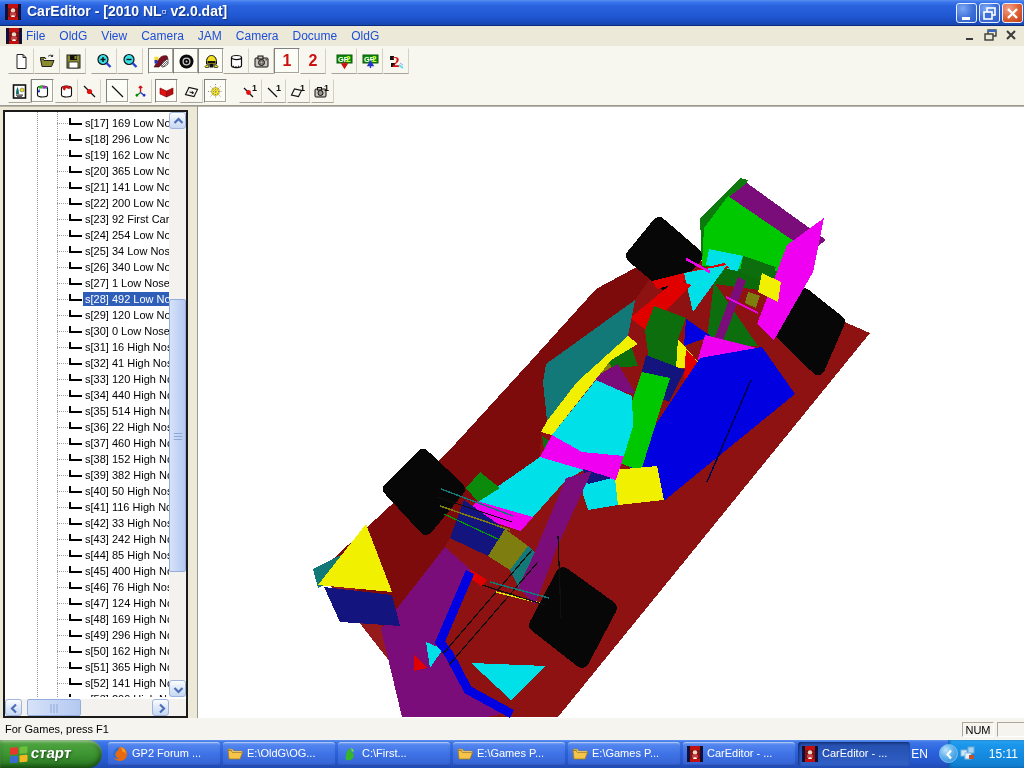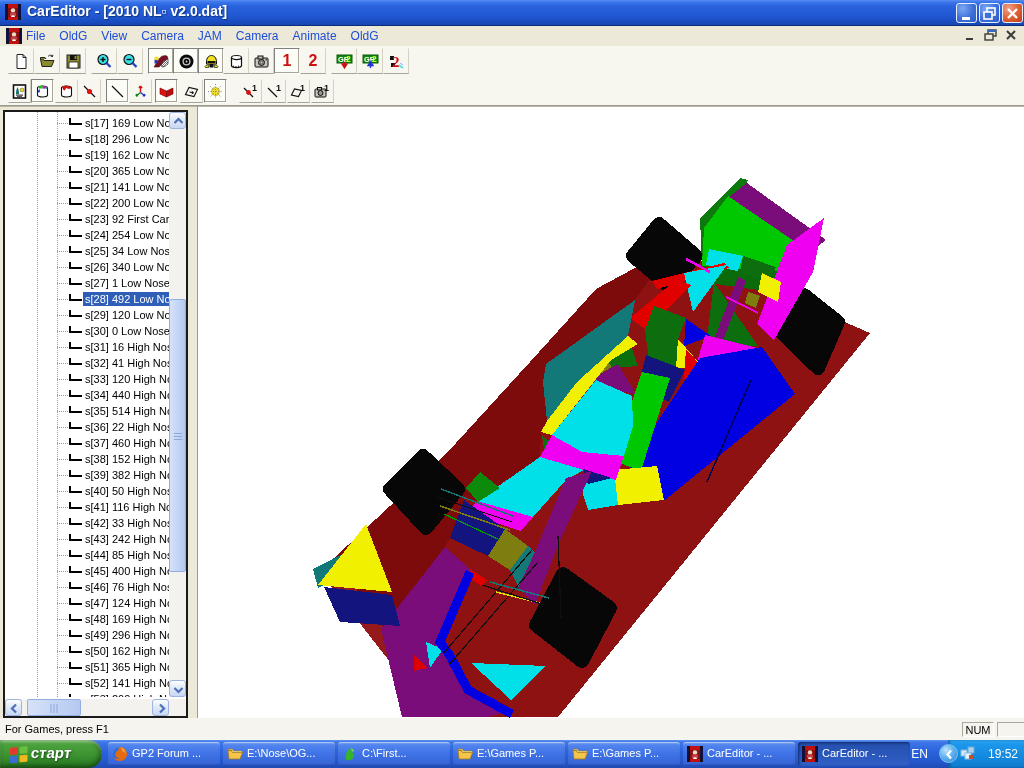--- a/index.html
+++ b/index.html
@@ -148,21 +148,21 @@
         <path d="M6 12 L8 16 L10 12 C9 11 7 11 6 12 Z" fill="#fff"></path>
         <rect x="3" y="13" width="10" height="3" fill="#C01010"></rect>
       </svg></span>
   <div class="menuitems">
       <span class="menuitem">File</span>
       <span class="menuitem">OldG</span>
       <span class="menuitem">View</span>
       <span class="menuitem">Camera</span>
       <span class="menuitem">JAM</span>
       <span class="menuitem">Camera</span>
-      <span class="menuitem">Animate</span>
+      <span class="menuitem">Docume</span>
       <span class="menuitem">OldG</span>
     </div>
   <div class="mdibtns">
     <span class="mdibtn"><svg width="18" height="17">
           <rect x="4" y="11" width="7" height="2" fill="#3A3A3A"></rect>
         </svg></span>
     <span class="mdibtn"><svg width="18" height="17">
           <rect x="6" y="3" width="8" height="6" fill="none" stroke="#3A3A3A" stroke-width="1.4"></rect>
           <rect x="6" y="3" width="8" height="2" fill="#3567C4"></rect>
           <rect x="3" y="7" width="8" height="6" fill="#ECE9D8" stroke="#3A3A3A" stroke-width="1.4"></rect>
@@ -803,21 +803,21 @@
             <path d="M8 1 C12 1 15 4 15 8 C15 12 12 15 8 15 C5 15 2.5 13.5 1.5 11 C3 13 6 13.2 7.5 12 C4.5 12 3 10 3.5 7.5 C4 5 6 4.5 6.5 4.5 C6 3.5 6.5 2 8 1 Z" fill="#E86A10"></path>
             <path d="M8 1 C10 2 10.5 4 10 5.5 C12 5 13.5 6.5 13 8.5 C14.5 6 13 2 8 1 Z" fill="#F4A22A"></path>
           </svg></span>
     <span class="tlabel2">GP2 Forum ...</span>
       </div>
       <div class="taskbtn">
         <span class="ticon"><svg width="16" height="16" viewBox="0 0 16 16">
             <path d="M1 4 L2 13 H13 L15.5 6.5 H5.5 L4.5 4.5 H1 Z" fill="#F4C54A" stroke="#A87818" stroke-width=".8"></path>
             <path d="M1 4 H4.5 L5.5 6.5 H15.5 L15 5 H6.5 L5.5 3 H1.5 Z" fill="#FBE28A" stroke="#A87818" stroke-width=".6"></path>
           </svg></span>
-    <span class="tlabel2">E:\Nose\OG...</span>
+    <span class="tlabel2">E:\OldG\OG...</span>
       </div>
       <div class="taskbtn">
         <span class="ticon"><svg width="16" height="16" viewBox="0 0 16 16">
             <path d="M4 14 C3 9 5 3 9 2 C8 4 8.5 5 10 6 C12 7.5 12.5 10 11 12 C9.5 14 6.5 14.8 4 14 Z" fill="#35B52A"></path>
             <path d="M9 2 C10.5 2.5 12 4 12 6 C11 5 10 4.8 10 6" fill="#7ADF3C"></path>
           </svg></span>
     <span class="tlabel2">C:\First...</span>
       </div>
       <div class="taskbtn">
         <span class="ticon"><svg width="16" height="16" viewBox="0 0 16 16">
@@ -862,21 +862,21 @@
     <span class="tlabel2">CarEditor - ...</span>
       </div>
     </div>
   <div class="tray">
     <span class="twin"><svg width="16" height="16" viewBox="0 0 16 16">
           <rect x="1" y="4" width="6" height="6" fill="#CFE8FA" stroke="#7FB5DD"></rect>
           <rect x="8" y="1" width="6" height="6" fill="#A8D4F2" stroke="#6FA8D4"></rect>
           <rect x="5" y="7" width="6" height="6" fill="#E8F4FC" stroke="#88BBE2"></rect>
           <rect x="9" y="9" width="5" height="4" fill="#C05030"></rect>
         </svg></span>
-    <span class="ttime">19:52</span>
+    <span class="ttime">15:11</span>
   </div>
   <span class="tlang">EN</span>
   <span class="tchev">
       <svg width="13" height="13">
         <path d="M8 2.5 L4.5 6.5 L8 10.5" fill="none" stroke="#fff" stroke-width="2.2"></path>
       </svg>
     </span>
 </div>
 
 </body></html>

